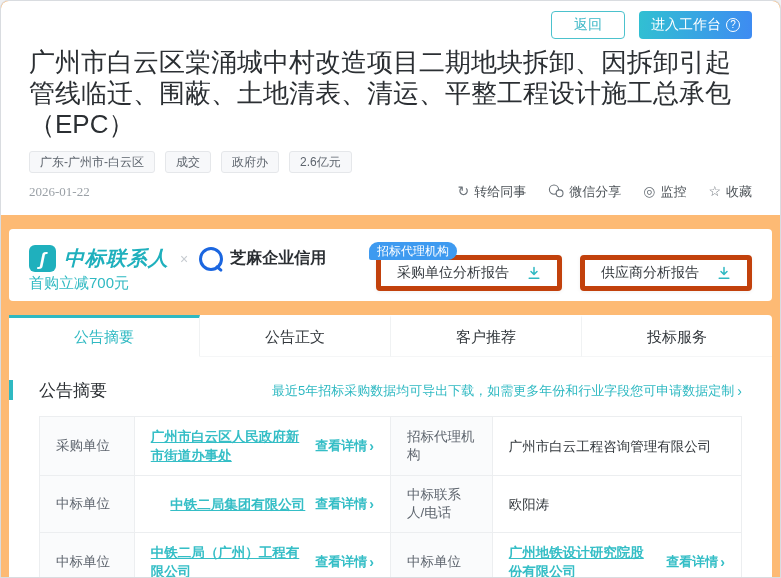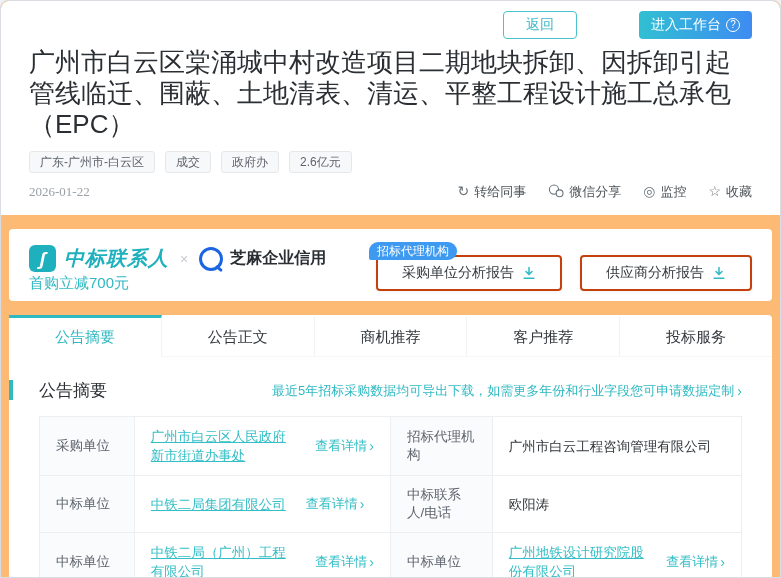--- a/index.html
+++ b/index.html
@@ -32,21 +32,20 @@
     color: #3bb7c6; font-size: 14px; cursor: pointer;
     font-family: inherit;
   }
   .btn-workspace {
     height: 28px; padding: 0 12px;
     border: none; border-radius: 4px;
     background: linear-gradient(95deg, #31c0d2 0%, #3e8bf2 100%);
     color: #fff; font-size: 14px; cursor: pointer;
     display: inline-flex; align-items: center; gap: 5px;
     font-family: Liberation Sans, sans-serif;
-    margin-left: 48px;
   }
   .help-circle {
     width: 14px; height: 14px; border: 1px solid #fff; border-radius: 50%;
     display: inline-flex; align-items: center; justify-content: center;
     font-size: 10px; line-height: 1; color: #fff;
   }
   .page-title {
     margin-top: 8px;
     font-size: 26px; line-height: 31px; font-weight: 500; color: #2b2f33;
     max-width: 705px;
@@ -95,25 +94,25 @@
     content: ""; position: absolute; right: -3px; bottom: -2px;
     width: 8px; height: 3px; background: #1b66e0; border-radius: 2px;
     transform: rotate(40deg);
   }
   .partner-name { margin-left: 7px; color: #2b2f33; font-size: 16px; font-weight: bold; }
   .discount-text { color: #2fb9c2; font-size: 15px; margin-top: 2px; }
 
   .promo-right { display: flex; gap: 18px; align-items: flex-end; padding-bottom: 2px; }
   .report-btn-wrap { position: relative; }
   .report-btn {
-    height: 36px; padding: 0 24px;
-    background: #fff; border: 2px solid #c2410c; border-radius: 4px;
+    height: 36px; padding: 0 16px;
+    background: #fff; border: 5px solid #c2410c; border-radius: 4px;
     box-shadow: 0 1px 4px rgba(0,0,0,0.06);
     font-size: 14px; color: #33383d; cursor: pointer;
-    display: inline-flex; align-items: center; gap: 8px;
+    display: inline-flex; align-items: center; gap: 18px;
     font-family: inherit;
   }
   .badge-float {
     position: absolute; top: -13px; left: -7px;
     background: #3e9af0; color: #fff; font-size: 12px; line-height: 18px;
     padding: 0 8px; border-radius: 9px 9px 9px 2px;
     white-space: nowrap; z-index: 2;
   }
 
   
@@ -154,21 +153,21 @@
 
   .table-wrap { margin: 14px 30px 0 30px; }
   table.summary-table { width: 100%; border-collapse: collapse; table-layout: fixed; }
   .summary-table td {
     border: 1px solid #eceef0;
     padding: 10px 16px;
     font-size: 13.5px; color: #33383d;
     vertical-align: middle;
   }
   td.cell-label { background: #fafbfc; color: #5d646d; }
-  .cell-flex { display: flex; align-items: center; justify-content: flex-start; gap: 20px; }
+  .cell-flex { display: flex; align-items: center; justify-content: flex-end; gap: 10px; font-weight: bold; }
   .org-link {
     color: #35bec6; text-decoration: underline; cursor: pointer;
     line-height: 19px; word-break: break-all;
   }
   .view-detail {
     color: #35bec6; font-size: 13px; white-space: nowrap; cursor: pointer;
     display: inline-flex; align-items: center; gap: 2px;
   }
   .plain-value { line-height: 19px; }
 
@@ -257,21 +256,20 @@
           </svg>
         </button>
       </div>
     </div>
   </div>
 
   <div class="content-card">
     <div class="tab-bar">
       <div class="tab active">公告摘要</div>
       <div class="tab">公告正文</div>
-      <div class="tab">商机推荐</div>
       <div class="tab">客户推荐</div>
       <div class="tab">投标服务</div>
     </div>
 
     <div class="section-head">
       <span class="section-accent-bar"></span>
       <span class="section-title">公告摘要</span>
       <span class="section-notice">
         <span>最近5年招标采购数据均可导出下载，如需更多年份和行业字段您可申请数据定制</span>
         <span class="chev">›</span>

